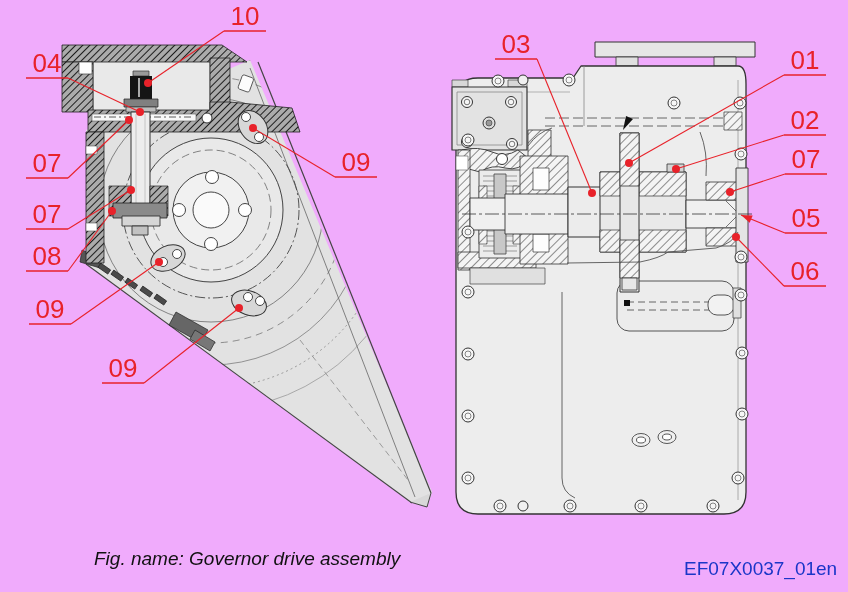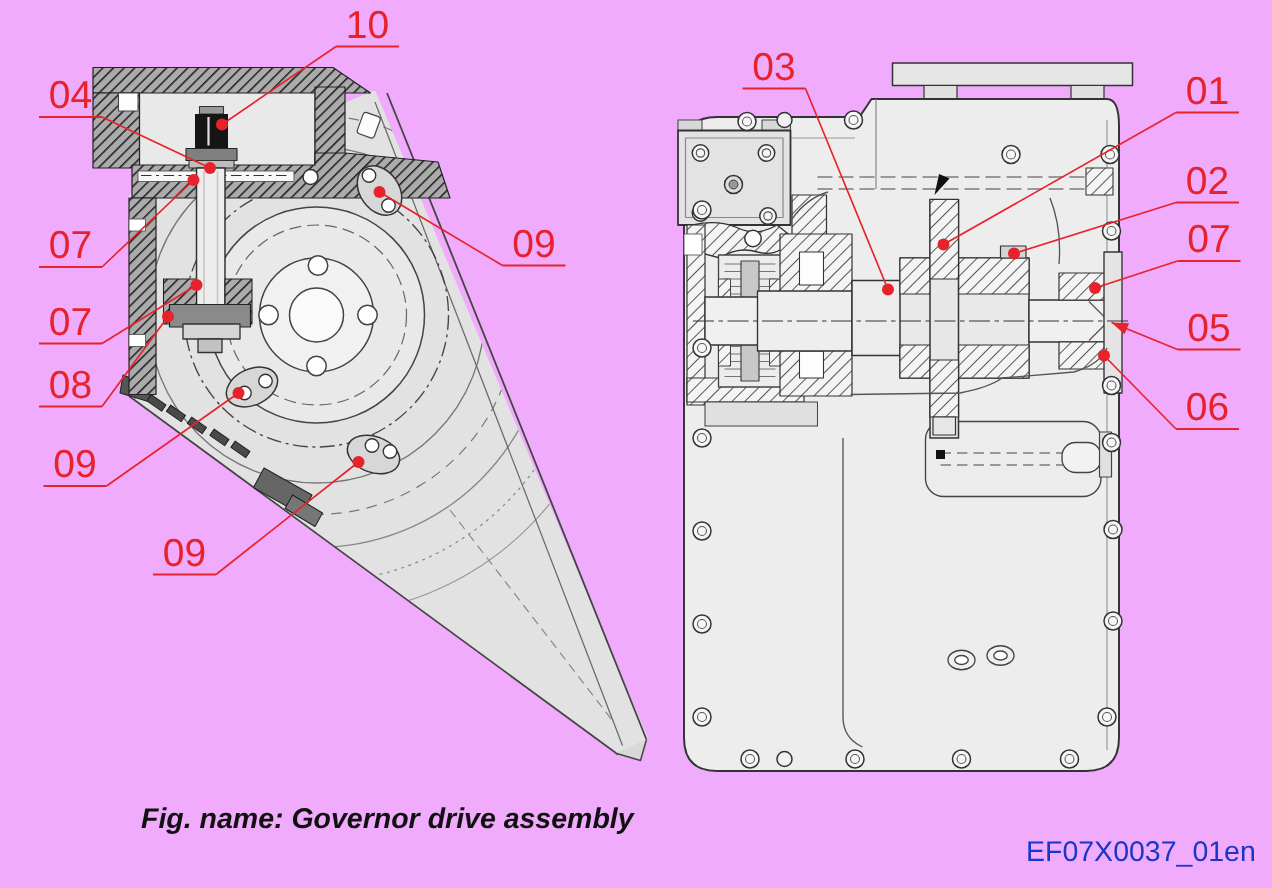--- a/index.html
+++ b/index.html
@@ -1,19 +1,19 @@
 <!DOCTYPE html>
 <html><head>
 <meta charset="utf-8">
 <style>
   html,body{margin:0;padding:0;background:#ffffff;}
   .page{position:relative;width:848px;height:592px;background:#f0abfc;overflow:hidden;
         font-family:"Liberation Sans",sans-serif;}
   svg{position:absolute;left:0;top:0;}
-  .caption{position:absolute;left:94px;top:536px;font-size:19px;font-style:italic;color:#111;font-weight:bold;}
+  .caption{position:absolute;left:94px;top:548px;font-size:19px;font-style:italic;color:#111;}
   .docnum{position:absolute;left:684px;top:558px;font-size:19px;font-weight:400;text-align:center;}
   text.co-label{font-family:"Liberation Sans",sans-serif;font-size:26px;}
 </style>
 </head>
 <body>
 
 <div class="page">
 
 <svg width="848" height="592" viewBox="0 0 848 592">
   <defs>

